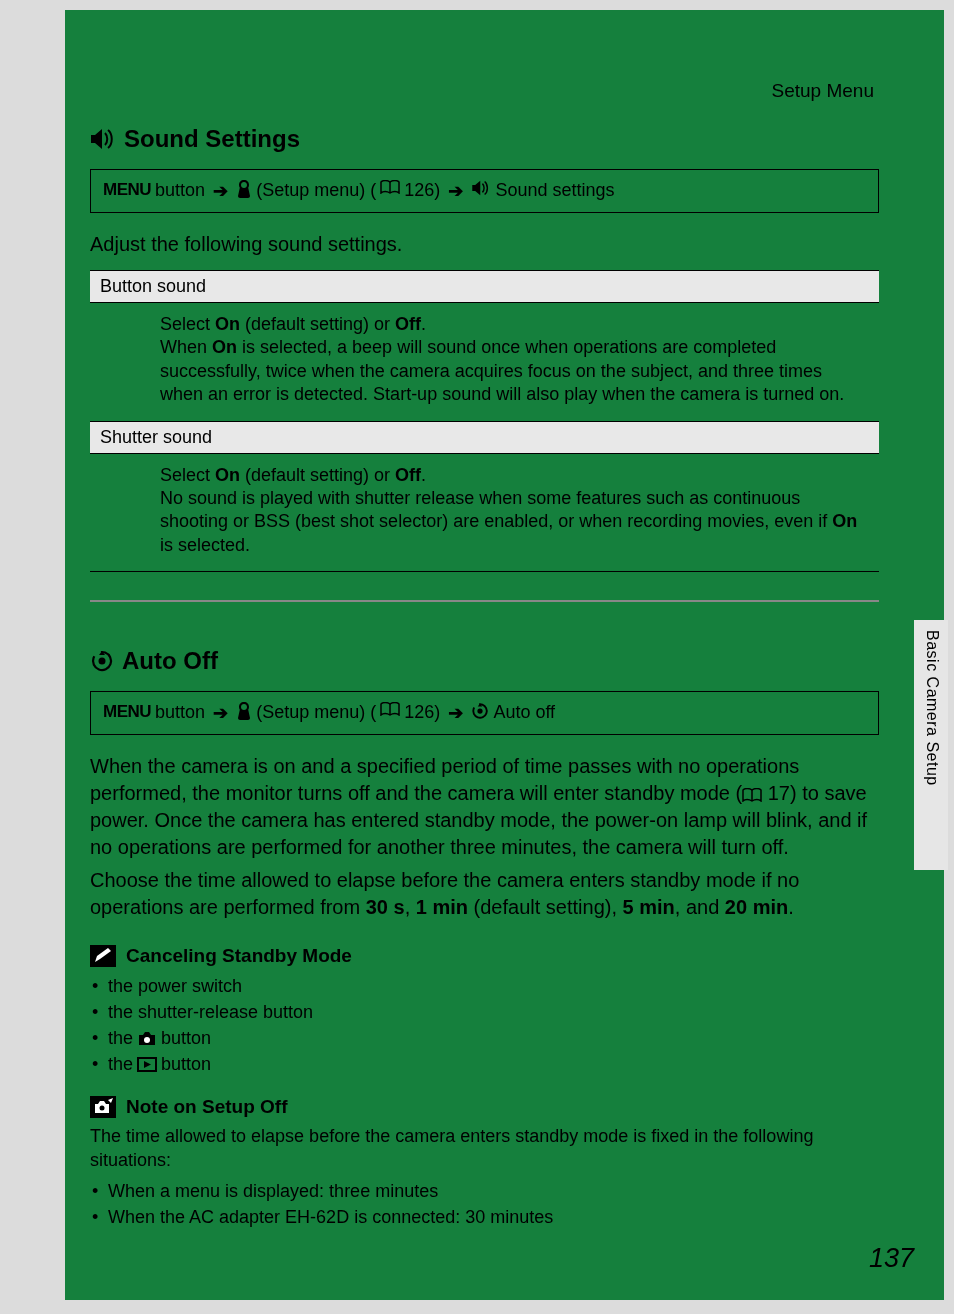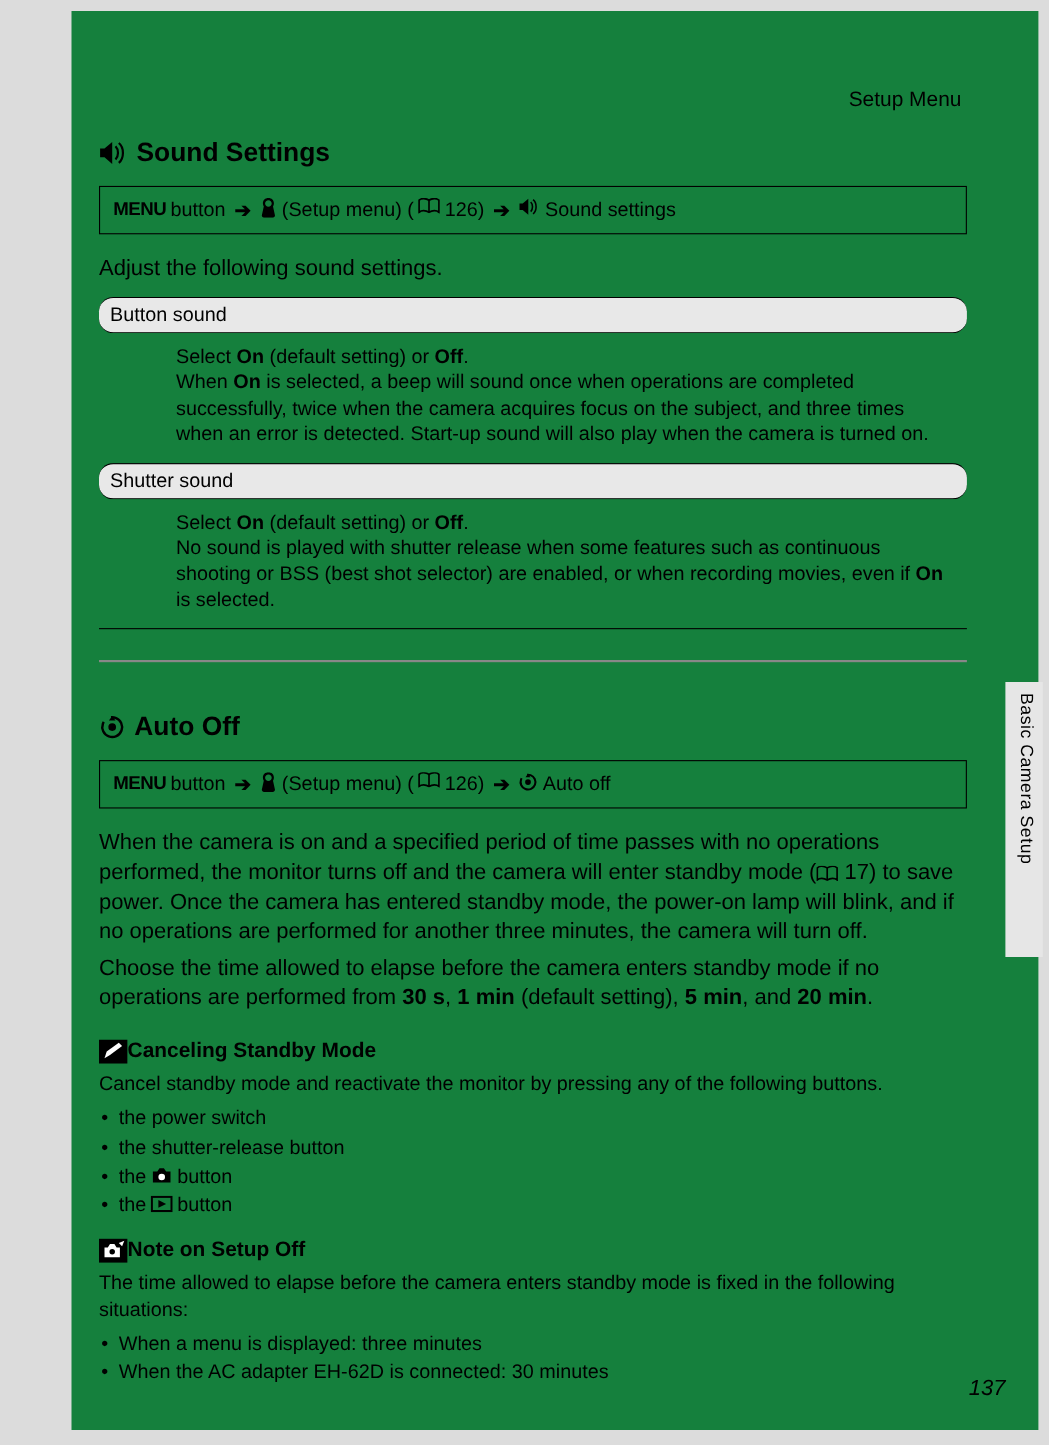--- a/index.html
+++ b/index.html
@@ -61,40 +61,40 @@
   }
   .opt-table {
     margin-top: 12px;
   }
   .opt-head {
     background: #e8e8e8;
     border-top: 1px solid #000;
     border-bottom: 1px solid #000;
     padding: 5px 10px;
     font-size: 18px;
-    border-radius: 13px;
   }
   .opt-body {
     padding: 10px 10px 14px 70px;
     font-size: 18px;
     line-height: 1.3;
   }
   .hr {
     border: none;
     border-top: 2px solid #888;
     margin: 28px 0 0 0;
   }
   .sub-block {
     margin-top: 24px;
   }
   .sub-title {
     font-weight: bold;
     font-size: 19px;
     display: flex;
     align-items: center;
+    gap: 10px;
   }
   .sub-body {
     font-size: 18px;
     line-height: 1.35;
     margin-top: 6px;
   }
   ul.bul {
     list-style: none;
     padding: 0;
     margin: 6px 0 0 0;
@@ -125,21 +125,21 @@
     top: 620px;
     writing-mode: vertical-rl;
     font-size: 16px;
     letter-spacing: 0.5px;
   }
   .page-num {
     position: absolute;
     right: 30px;
     bottom: 26px;
     font-style: italic;
-    font-size: 20px;
+    font-size: 27px;
   }
   svg.icon { flex-shrink: 0; }
   .inline-icon { vertical-align: -2px; }
   b { font-weight: bold; }
   .li-flex { display:flex; align-items:center; gap:4px; }
 </style>
 </head>
 <body>
 
 <div class="page">
@@ -238,21 +238,20 @@
     </div>
 
     <div class="sub-block">
       <div class="sub-title">
         <svg class="icon" width="26" height="22" viewBox="0 0 26 22">
             <rect x="0" y="0" width="26" height="22" fill="#000"></rect>
             <path d="M5 17 L7 11 L18 3 L21 6 L10 14 Z" fill="#fff"></path>
           </svg>
         <span>Canceling Standby Mode</span>
       </div>
-      <div class="sub-body">Cancel standby mode and reactivate the monitor by pressing any of the following buttons.</div>
       <ul class="bul">
         <li>the power switch</li>
         <li>the shutter-release button</li>
         <li>
             <span class="li-flex">
               <span>the </span> 
               <svg class="icon inline-icon" width="20" height="15" viewBox="0 0 20 15">
                 <path d="M2 4 H6 L8 1 H12 L14 4 H18 V14 H2 Z" fill="#000"></path>
                 <circle cx="10" cy="9" r="3" fill="#fff"></circle>
               </svg> 

